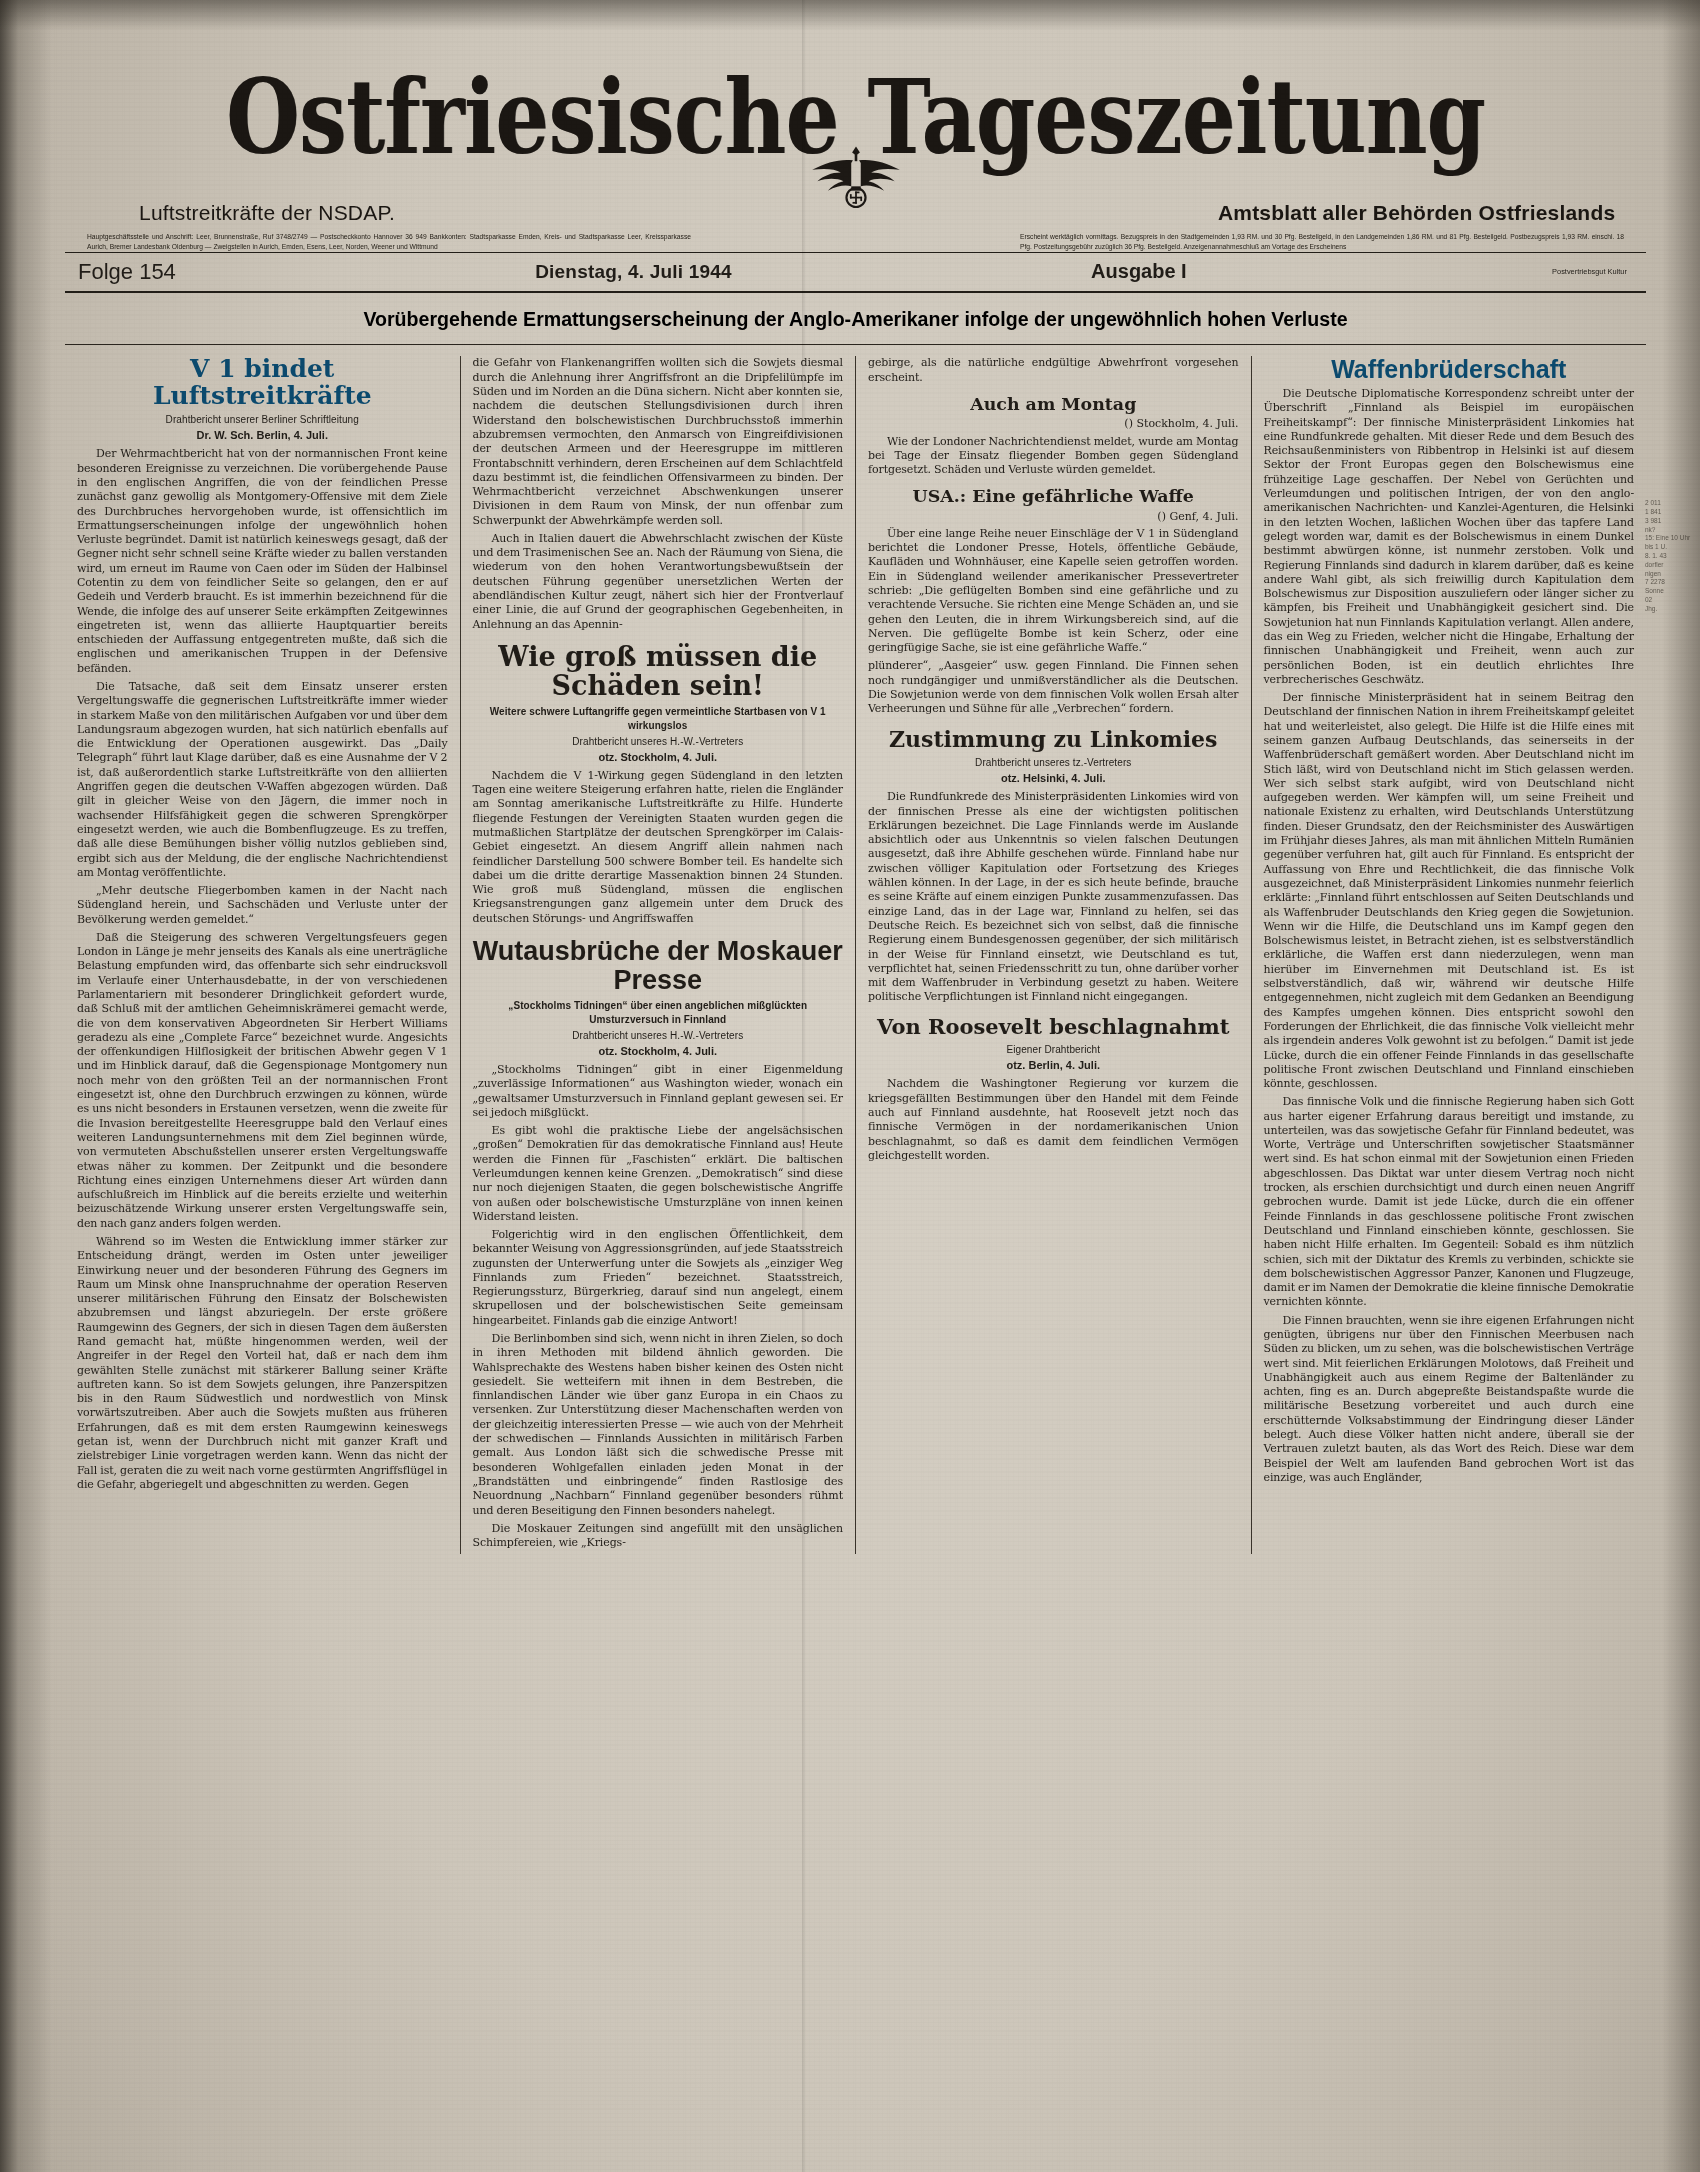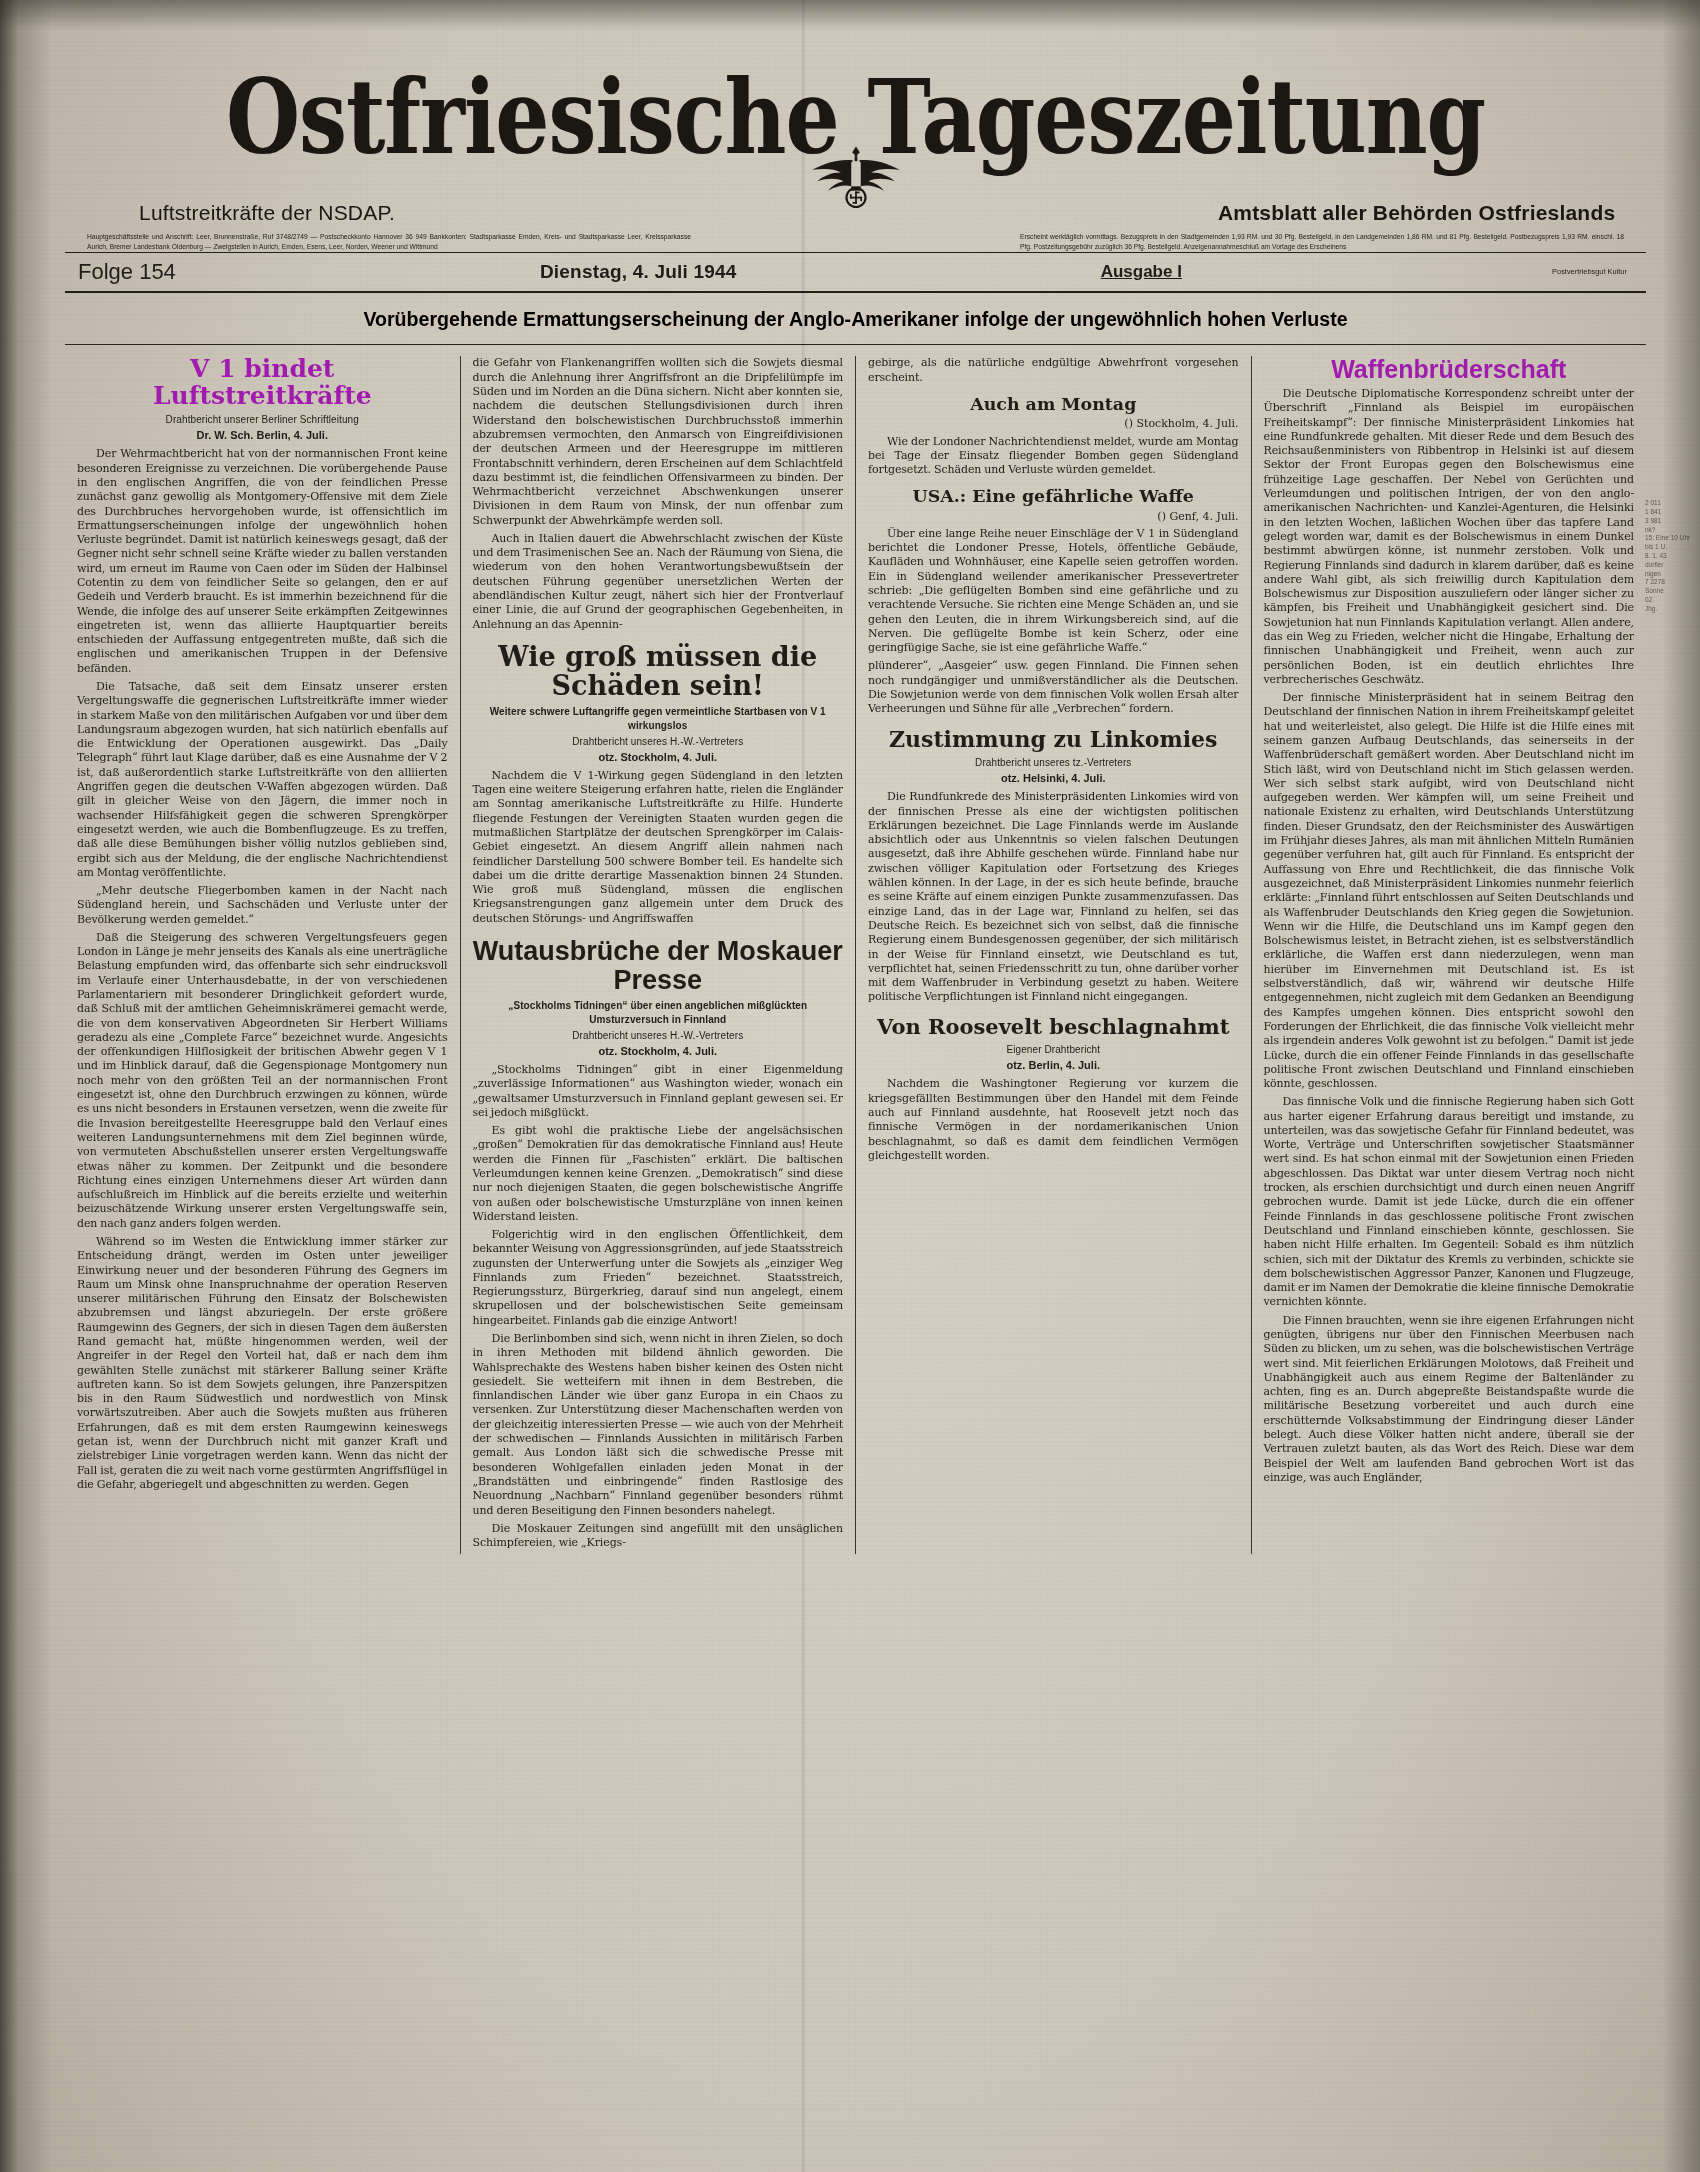--- a/index.html
+++ b/index.html
@@ -111,21 +111,21 @@
   .rule-thin{border:0;border-top:0.9px solid #2a251e;margin:0;}
   .folge-bar{
     display:flex;
     align-items:center;
     justify-content:space-between;
     padding:6px 13px 6px 13px;
     font-family:"Liberation Sans", sans-serif;
   }
   .folge{font-size:22px;font-weight:normal;}
   .issue-date{font-size:19px;font-weight:bold;letter-spacing:0.2px;}
-  .ausgabe{font-size:17px;font-weight:bold;text-decoration:underline;}
+  .ausgabe{font-size:20px;font-weight:bold;}
   .postal{
     font-family:"Liberation Sans", sans-serif;
     font-size:7.4px;
     line-height:1.25;
     text-align:center;
     width:87px;
   }
 
   
   .headline-wrap{
@@ -163,21 +163,21 @@
     position:relative;
   }
   .col + .col{border-left:0.9px solid #3a342b;}
   .colhead{
     font-family:"DejaVu Serif", serif;
     font-weight:bold;
     font-size:25px;
     line-height:1.05;
     text-align:center;
     margin:0 0 4.3px 0;
-    color:#a21caf;
+    color:#0c4a6e;
   }
   .colhead.sans{
     font-family:"Liberation Sans", sans-serif;
     font-weight:bold;
   }
   .kicker{
     font-family:"Liberation Sans", sans-serif;
     font-size:10px;
     text-align:center;
     line-height:1.35;

